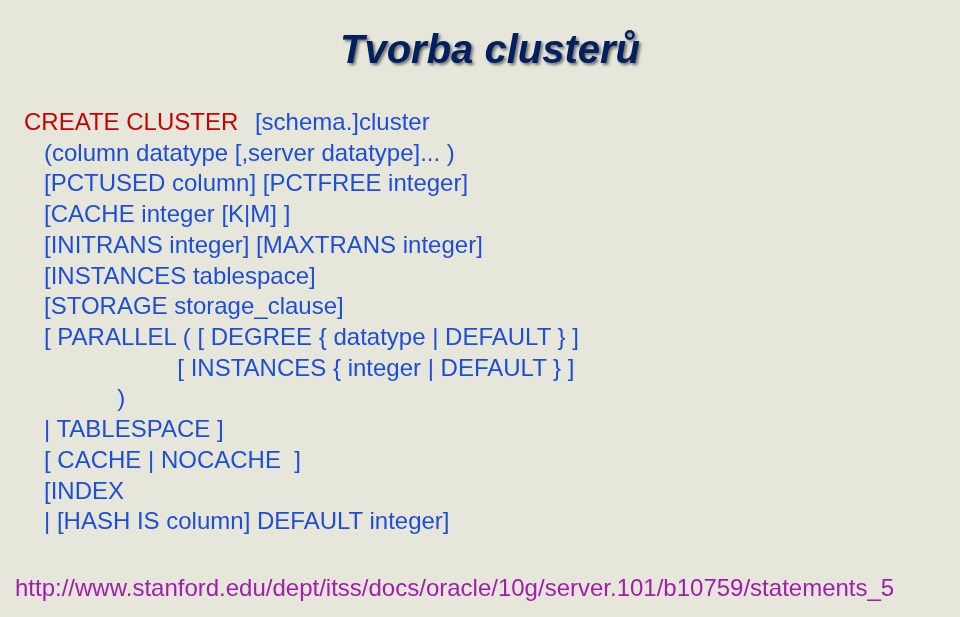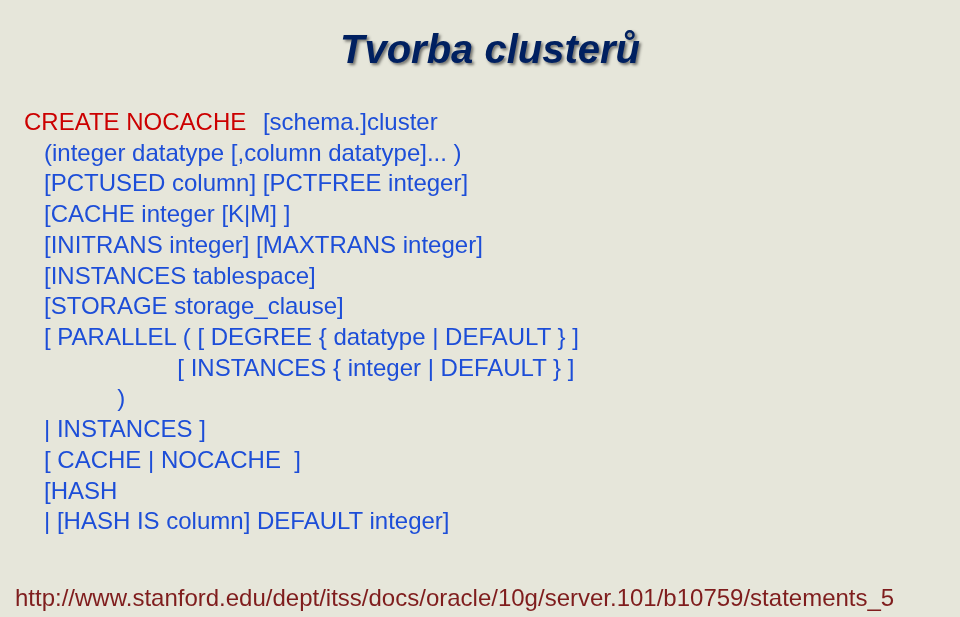--- a/index.html
+++ b/index.html
@@ -33,41 +33,41 @@
       font-family: Tahoma, Arial, sans-serif;
     }
     .red {
       color: #cc0000;
     }
     .blue {
       color: #1d4ed8;
     }
     .link {
       position: absolute;
-      bottom: 10px;
+      bottom: 20px;
       left: 0;
       font-size: 24px;
-      color: #7f1d1d;
+      color: #a21caf;
       white-space: nowrap;
       text-align: right;
     }
   </style>
 </head>
 <body>
 
 <div class="title">Tvorba clusterů</div>
 
-<div class="content"><span class="red">CREATE NOCACHE </span><span class="blue">[schema.]cluster</span>
-<span class="blue">   (integer datatype [,column datatype]... )</span>
+<div class="content"><span class="red">CREATE CLUSTER </span><span class="blue">[schema.]cluster</span>
+<span class="blue">   (column datatype [,server datatype]... )</span>
 <span class="blue">   [PCTUSED column] [PCTFREE integer]</span>
 <span class="blue">   [CACHE integer [K|M] ]</span>
 <span class="blue">   [INITRANS integer] [MAXTRANS integer]</span>
 <span class="blue">   [INSTANCES tablespace]</span>
 <span class="blue">   [STORAGE storage_clause]</span>
 <span class="blue">   [ PARALLEL ( [ DEGREE { datatype | DEFAULT } ]</span>
 <span class="blue">                       [ INSTANCES { integer | DEFAULT } ]</span>
 <span class="blue">              )</span>
-<span class="blue">   | INSTANCES ]</span>
+<span class="blue">   | TABLESPACE ]</span>
 <span class="blue">   [ CACHE | NOCACHE  ]</span>
-<span class="blue">   [HASH</span>
+<span class="blue">   [INDEX</span>
 <span class="blue">   | [HASH IS column] DEFAULT integer]</span></div>
 
 <div class="link">http://www.stanford.edu/dept/itss/docs/oracle/10g/server.101/b10759/statements_5</div>
 
 </body></html>

